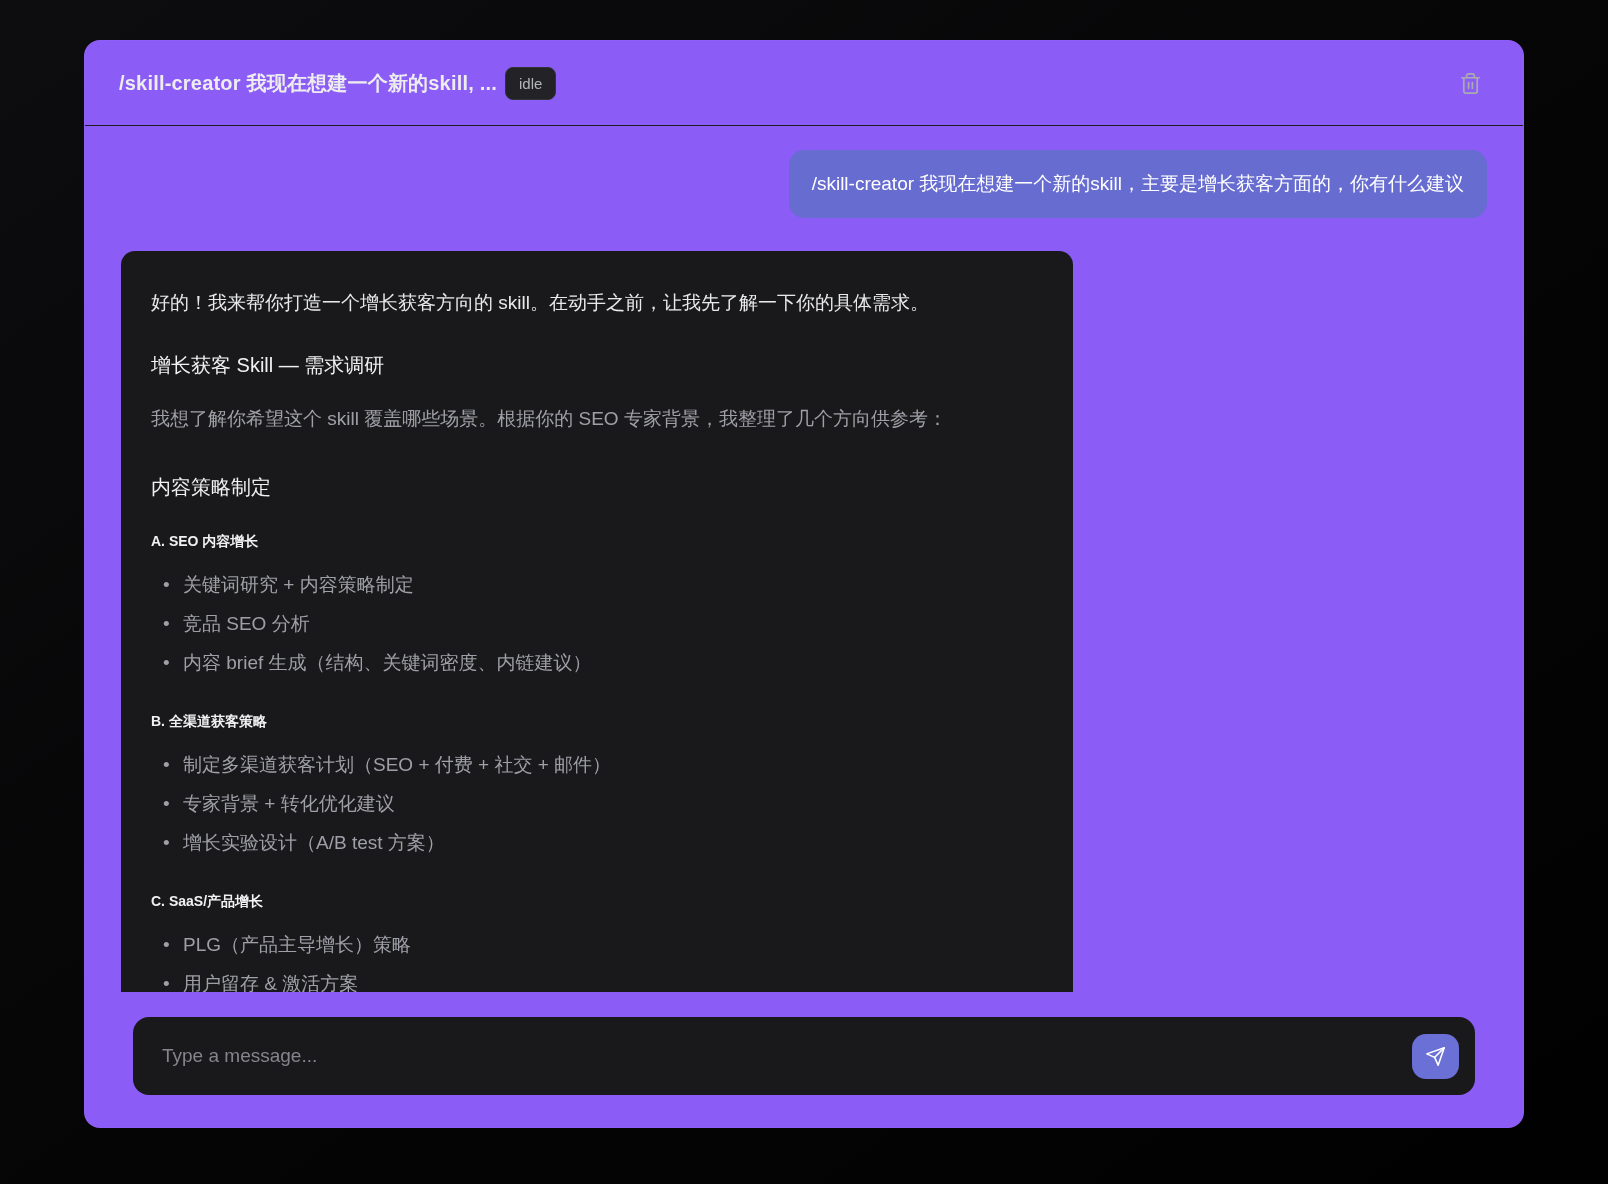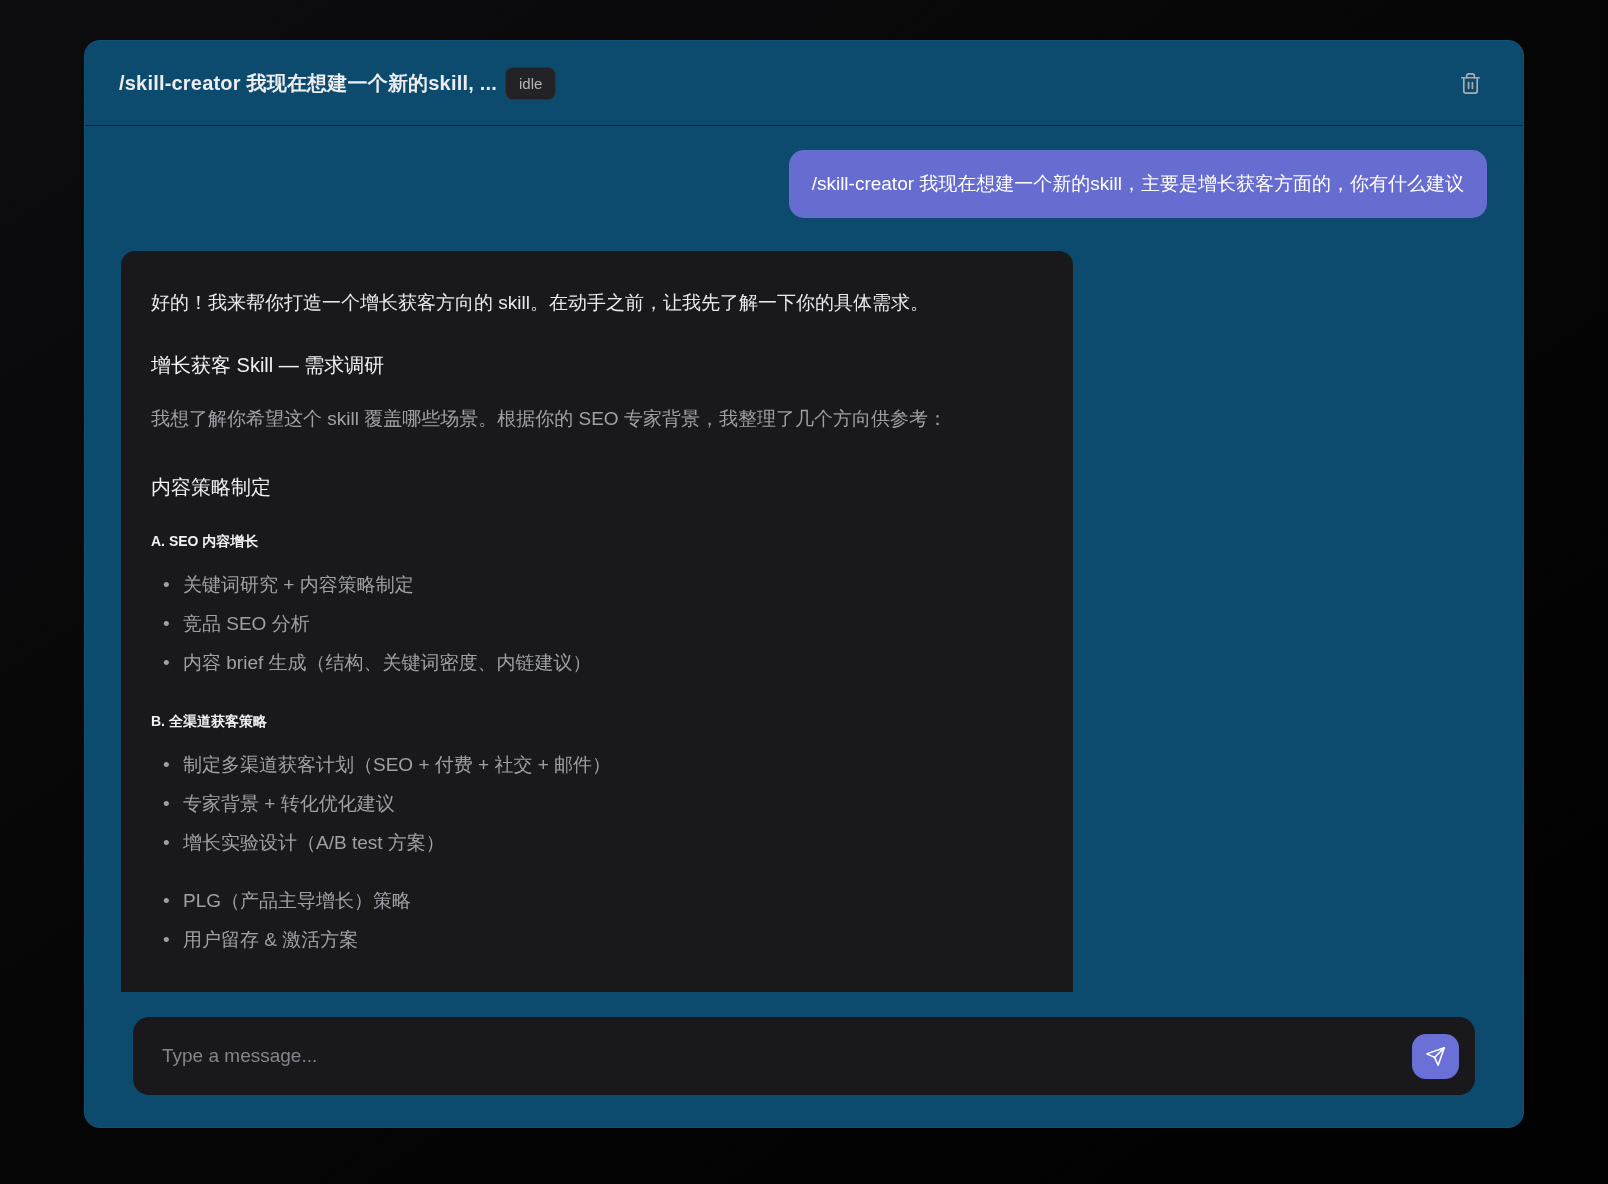--- a/index.html
+++ b/index.html
@@ -7,21 +7,21 @@
     margin: 0; padding: 0;
     width: 1608px; height: 1184px;
     overflow: hidden;
     font-family: "Liberation Sans", "DejaVu Sans", sans-serif;
     background: linear-gradient(145deg, #0d0d0f 0%, #060607 45%, #010102 100%);
   }
   .window {
     position: absolute;
     left: 84px; top: 40px;
     width: 1440px; height: 1088px;
-    background: #0c4a6e;
+    background: #8b5cf6;
     border: 1px solid rgba(255,255,255,0.03);
     border-radius: 16px;
     display: flex;
     flex-direction: column;
     overflow: hidden;
   }
   
   .header {
     height: 85px;
     flex: 0 0 85px;
@@ -194,20 +194,21 @@
         <li>内容 brief 生成（结构、关键词密度、内链建议）</li>
       </ul>
 
       <h4>B. 全渠道获客策略</h4>
       <ul>
         <li>制定多渠道获客计划（SEO + 付费 + 社交 + 邮件）</li>
         <li>专家背景 + 转化优化建议</li>
         <li>增长实验设计（A/B test 方案）</li>
       </ul>
 
+      <h4>C. SaaS/产品增长</h4>
       <ul>
         <li>PLG（产品主导增长）策略</li>
         <li>用户留存 &amp; 激活方案</li>
       </ul>
     </div>
   </div>
 
   <div class="composer">
     <div class="input-wrap">
       <input class="message-input" type="text" placeholder="Type a message..." style="">

